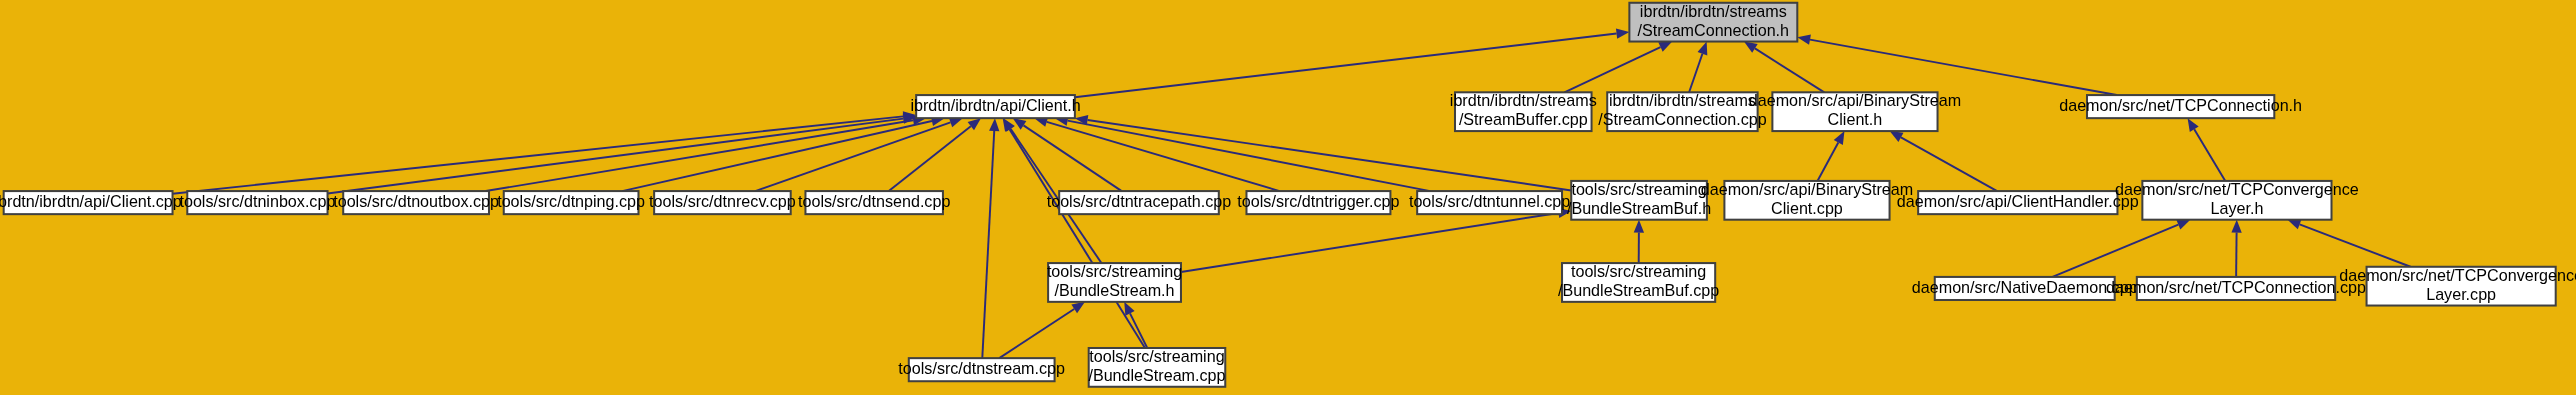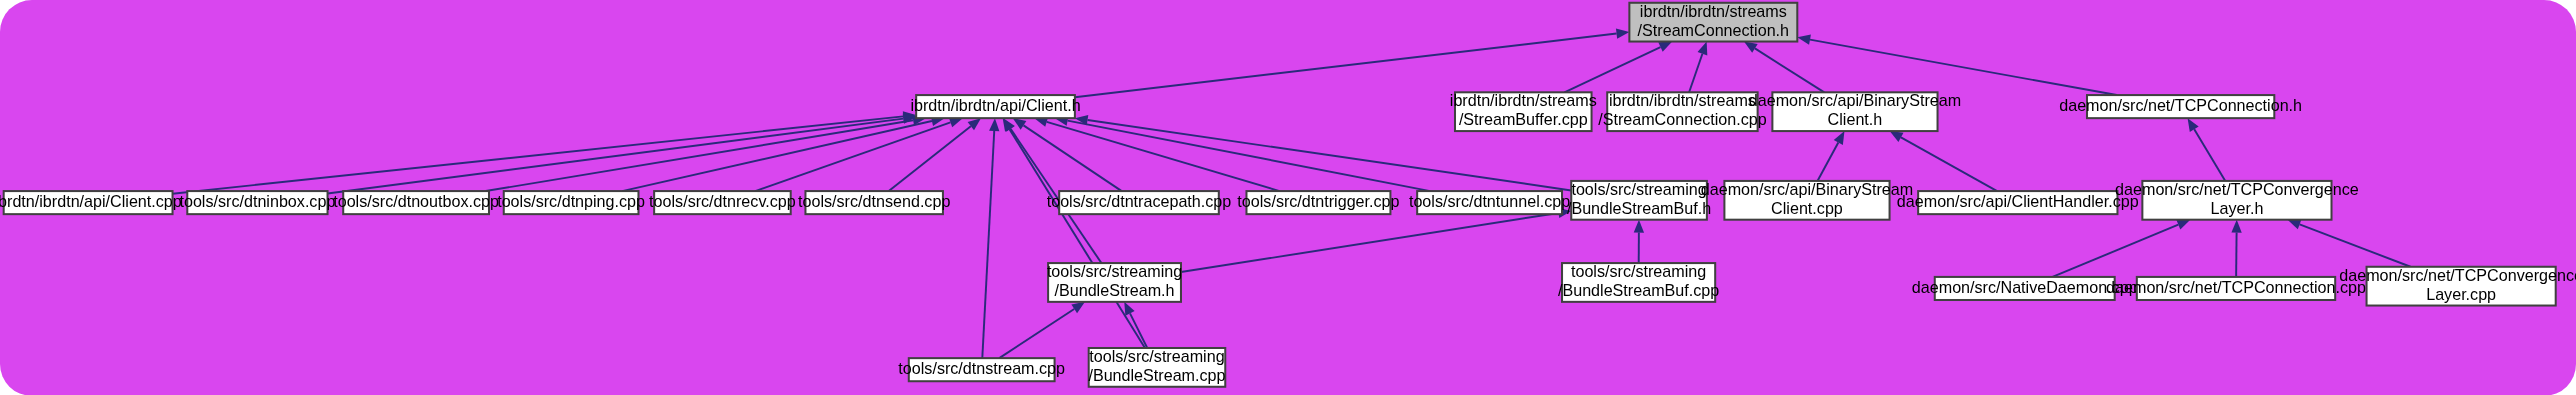--- a/index.html
+++ b/index.html
@@ -7,23 +7,22 @@
     padding: 0;
     background: #ffffff;
   }
   body {
     font-family: "Liberation Sans", sans-serif;
   }
   #graph-root {
     position: relative;
     width: 2576px;
     height: 396px;
-    background: #d946ef;
+    background: #eab308;
     overflow: hidden;
-    border-radius: 32px;
   }
   #graph-svg {
     position: absolute;
     left: 0;
     top: 0;
     width: 2576px;
     height: 396px;
   }
   .gnode rect {
     stroke: #404040;

